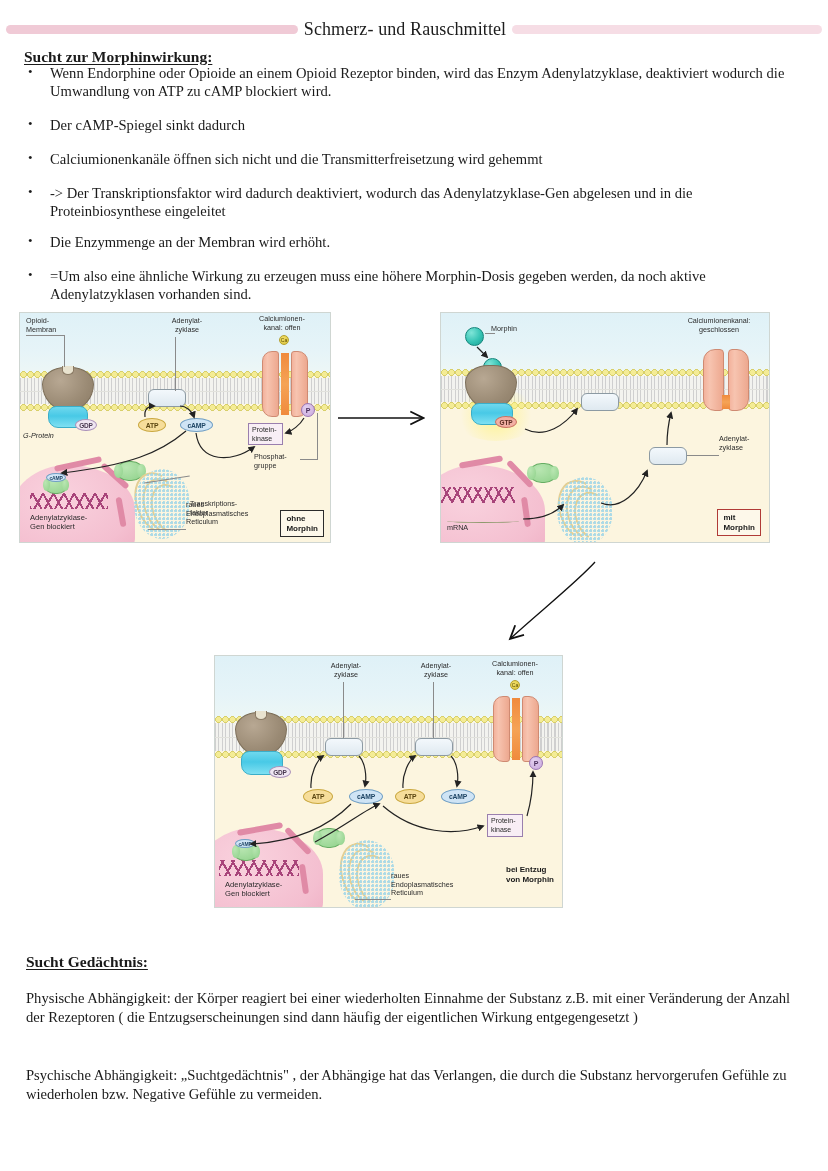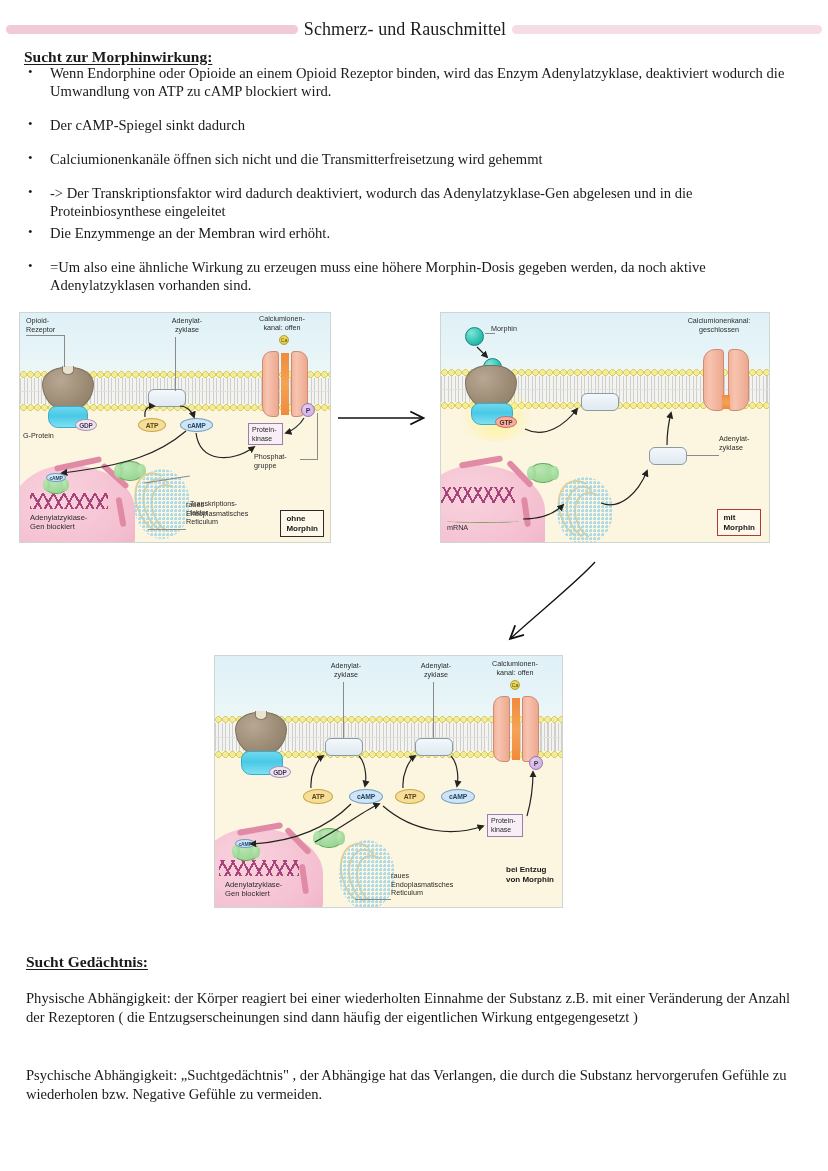--- a/index.html
+++ b/index.html
@@ -40,21 +40,21 @@
   }
   .bullet-item {
     position: relative; padding-left: 28px;
     font-size: 14.6px; line-height: 18px; margin-bottom: 0;
   }
   .bullet-item::before {
     content: "•"; position: absolute; left: 6px; top: -1px;
     font-size: 13px; color: #1a1a1a;
   }
   .bullet-item.gap-top { margin-top: 16px; }
-  .bullet-item.gap-tight { margin-top: 4px; }
+  .bullet-item.gap-tight { margin-top: 13px; }
 
   .para {
     position: absolute; width: 772px;
     font-size: 14.6px; line-height: 19px;
   }
   #para-physisch { left: 26px; top: 989px; }
   #para-psychisch { left: 26px; top: 1066px; }
   .u { text-underline-offset: 2px; }
 
   
@@ -321,25 +321,25 @@
       </marker>
     </defs>
     <path d="M125,104 C124,96 128,93 134,93" stroke="#222" stroke-width="1.2" fill="none" marker-end="url(#ah1)"></path>
     <path d="M160,93 C166,93 172,98 174,104" stroke="#222" stroke-width="1.2" fill="none" marker-end="url(#ah1)"></path>
     <path d="M176,120 C180,150 212,150 234,134" stroke="#222" stroke-width="1.2" fill="none" marker-end="url(#ah1)"></path>
     <path d="M166,118 C140,140 110,152 42,160" stroke="#222" stroke-width="1.2" fill="none" marker-end="url(#ah1)"></path>
     <path d="M284,105 C280,112 272,118 266,120" stroke="#222" stroke-width="1.2" fill="none" marker-end="url(#ah1)"></path>
   </svg>
 
   <div class="dlabel" style="left:6px;top:4px;">Opioid-
-Rezeptor</div>
+Membran</div>
   <div class="leader v" style="left:44px;top:22px;height:32px;"></div>
   <div class="leader h" style="left:6px;top:22px;width:38px;"></div>
 
-  <div class="dlabel" style="left:3px;top:119px;">G-Protein</div>
+  <div class="dlabel" style="left:3px;top:119px;font-style:italic;">G-Protein</div>
 
   <div class="dlabel center" style="left:140px;top:4px;width:54px;">Adenylat-
 zyklase</div>
   <div class="leader v" style="left:155px;top:24px;height:54px;"></div>
 
   <div class="dlabel center" style="left:222px;top:2px;width:80px;">Calciumionen-
 kanal: offen</div>
 
   <div class="dlabel" style="left:234px;top:140px;">Phosphat-
 gruppe</div>

